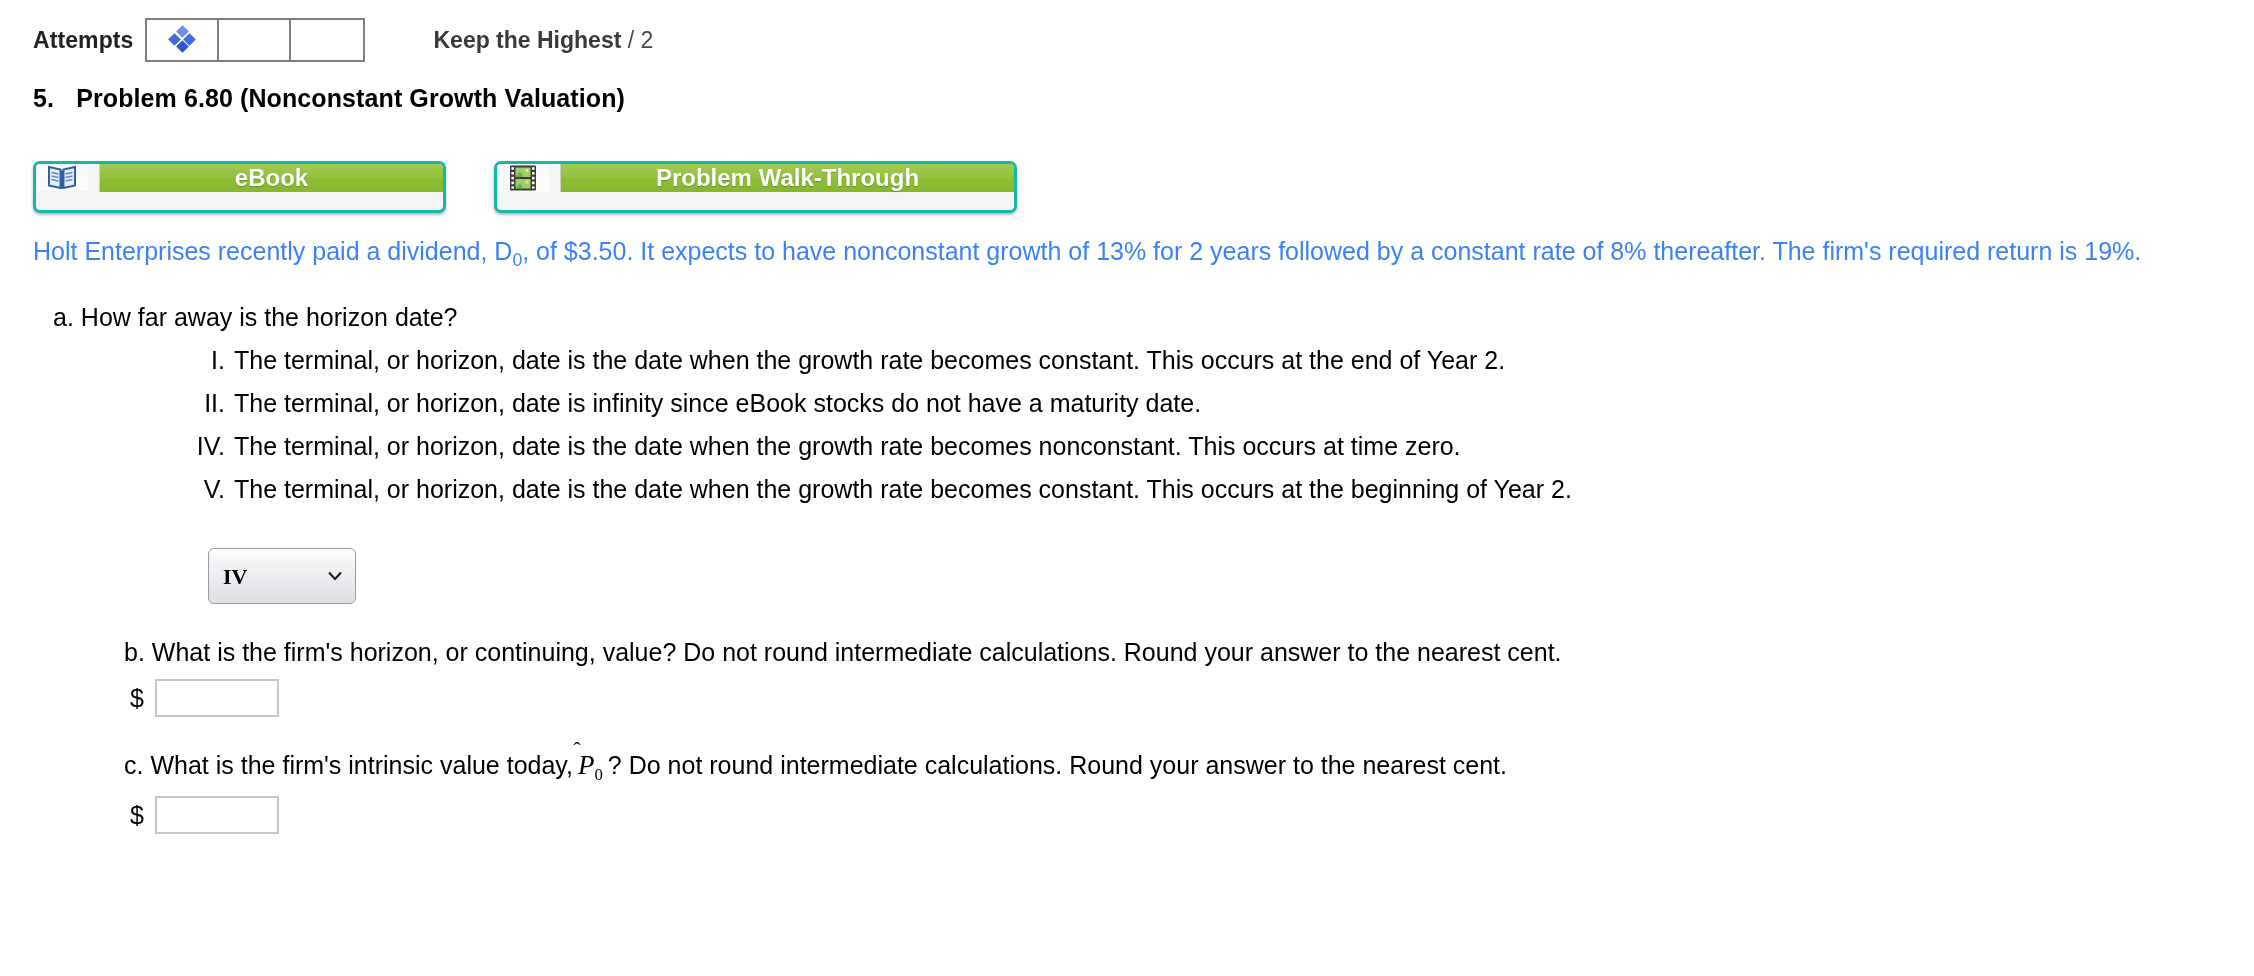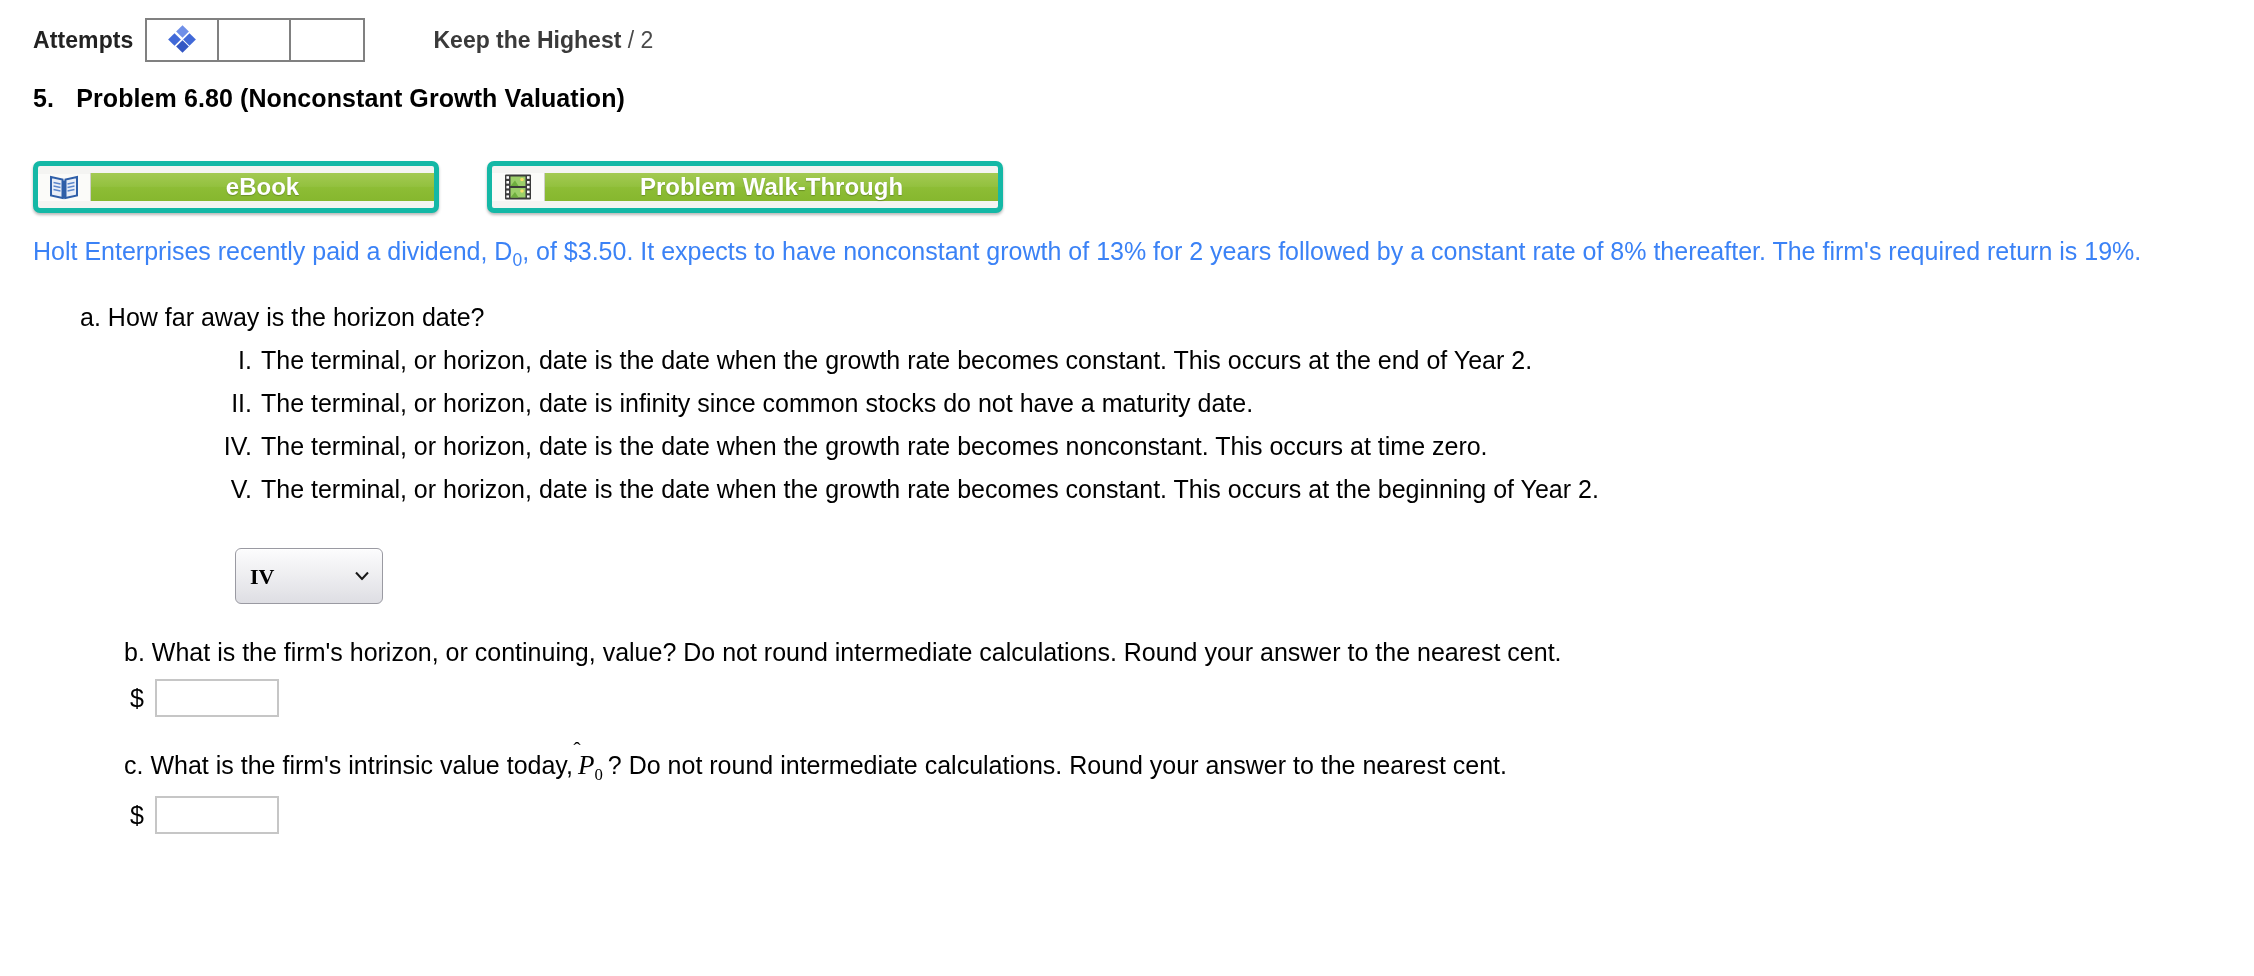--- a/index.html
+++ b/index.html
@@ -85,28 +85,29 @@
 
   
   .button-row {
     display: flex;
     align-items: center;
     padding: 48px 0 0 33px;
     gap: 48px;
   }
   .lb-button {
     display: flex;
-    align-items: center;
+    align-items: flex-start;
     height: 52px;
     border-radius: 7px;
     box-shadow: 0 2px 3px rgba(0,0,0,0.28);
     overflow: hidden;
     cursor: pointer;
     background: #f4f4f2;
-    border: 5px solid #14b8a6;
+    border: 3px solid #14b8a6;
+    gap: 11px;
   }
   .lb-icon-pane {
     width: 52px;
     background: #fbfbf9;
     display: flex;
     align-items: center;
     justify-content: center;
     flex: 0 0 52px;
   }
   .lb-label-pane {
@@ -128,21 +129,21 @@
   .problem-body {
     font-size: 25px;
     line-height: 1.44;
     color: #3b82f6;
     padding: 20px 33px 0 33px;
     max-width: 2230px;
   }
   .problem-body sub { font-size: 0.7em; }
 
   
-  .q-block { padding-left: 80px; padding-top: 30px; }
+  .q-block { padding-left: 53px; padding-top: 30px; }
   .q-prompt {
     font-size: 25px;
     color: #000000;
   }
   .q-prompt .q-letter { margin-right: 7px; }
 
   .options-list {
     margin-top: 16px;
     padding-left: 116px;
   }
@@ -333,21 +334,21 @@
     <span class="q-letter">a.</span><span>How far away is the horizon date?</span>
   </div>
 
   <div class="options-list">
     <div class="option-row">
       <span class="option-num">I.</span>
       <span class="option-text">The terminal, or horizon, date is the date when the growth rate becomes constant. This occurs at the end of Year 2.</span>
     </div>
     <div class="option-row">
       <span class="option-num">II.</span>
-      <span class="option-text">The terminal, or horizon, date is infinity since common stocks do not have a maturity date.</span>
+      <span class="option-text">The terminal, or horizon, date is infinity since eBook stocks do not have a maturity date.</span>
     </div>
     <div class="option-row">
       <span class="option-num">IV.</span>
       <span class="option-text">The terminal, or horizon, date is the date when the growth rate becomes nonconstant. This occurs at time zero.</span>
     </div>
     <div class="option-row">
       <span class="option-num">V.</span>
       <span class="option-text">The terminal, or horizon, date is the date when the growth rate becomes constant. This occurs at the beginning of Year 2.</span>
     </div>
   </div>

